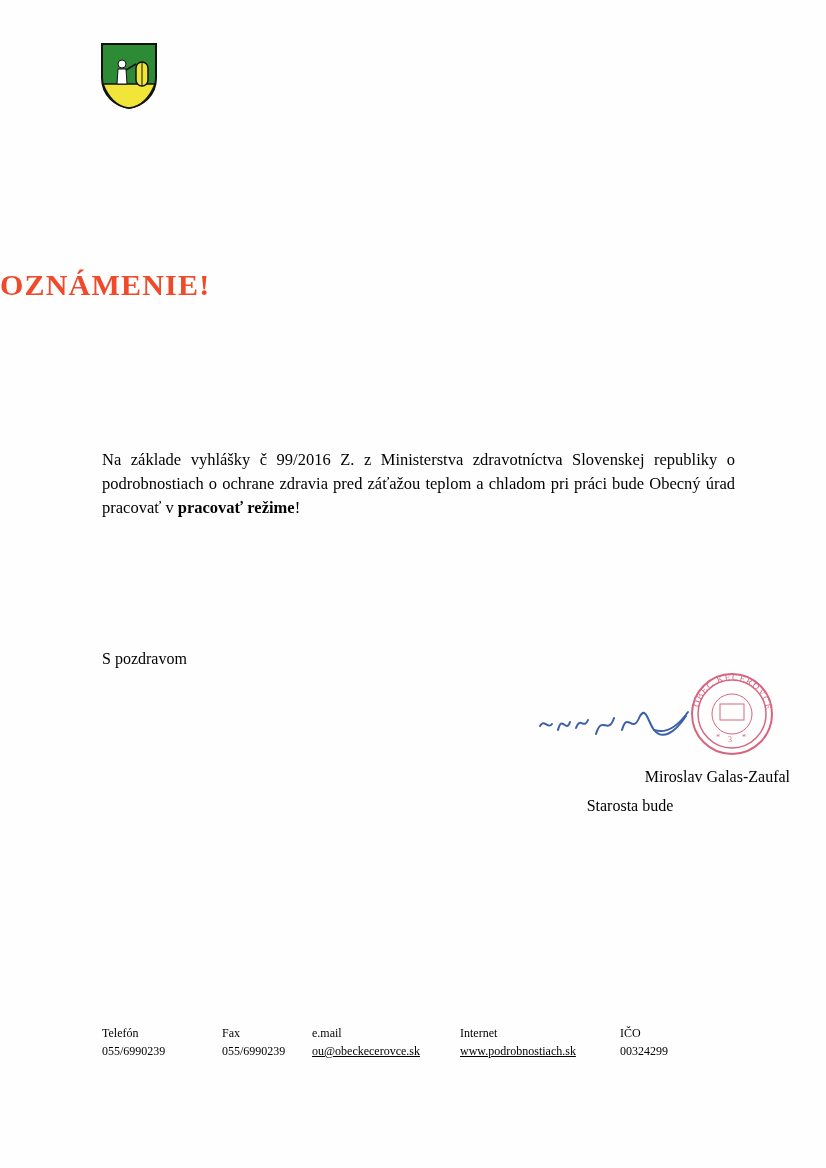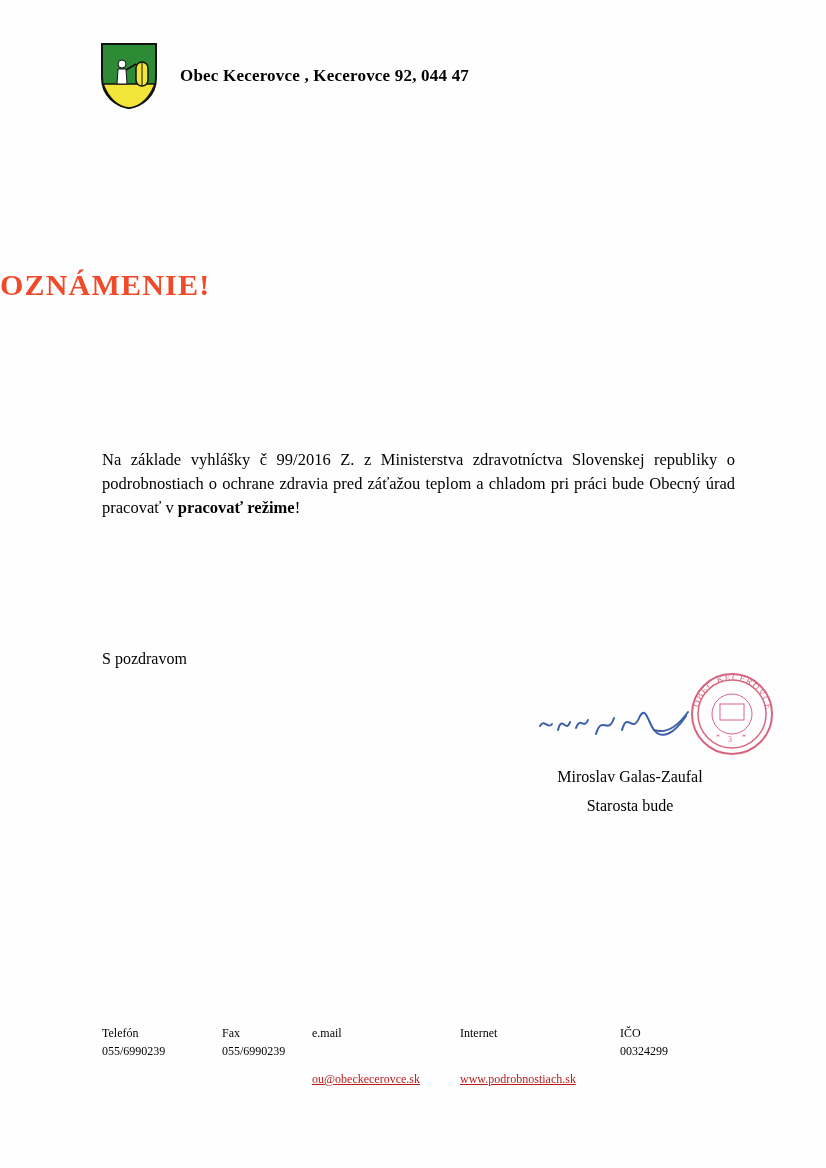--- a/index.html
+++ b/index.html
@@ -80,21 +80,21 @@
     top: 650px;
     font-size: 16px;
   }
 
   
   .sign-name {
     position: absolute;
     left: 470px;
     width: 320px;
     top: 768px;
-    text-align: center;
+    text-align: right;
     font-size: 16px;
   }
   .sign-role {
     position: absolute;
     left: 470px;
     width: 320px;
     top: 797px;
     text-align: center;
     font-size: 16px;
   }
@@ -129,23 +129,22 @@
   }
   .footer .row {
     display: flex;
   }
   .f1 { width: 120px; }
   .f2 { width: 90px; }
   .f3 { width: 148px; }
   .f4 { width: 160px; }
   .f5 { width: 100px; }
   .footer a, .link {
-    color: #b91c1c;
+    color: #000000;
     text-decoration: underline;
-    margin-top: 28px;
   }
   .footer .labels { margin-bottom: 2px; }
 </style>
 </head>
 <body>
 
 <div class="page">
 
   <div class="header">
     <div class="crest">
@@ -154,21 +153,20 @@
         <path d="M3,42 C10,60 20,65 29,66 C38,65 48,60 55,42 Z" fill="#f2e53a" stroke="#111" stroke-width="1.5"></path>
 
         <circle cx="22" cy="22" r="4" fill="#ffffff" stroke="#111" stroke-width="1"></circle>
         <path d="M18,27 L26,27 L27,42 L17,42 Z" fill="#ffffff" stroke="#111" stroke-width="1"></path>
         <path d="M26,28 L36,22" stroke="#111" stroke-width="1.5" fill="none"></path>
 
         <rect x="36" y="20" width="12" height="24" rx="6" fill="#f2e53a" stroke="#111" stroke-width="1.5"></rect>
         <line x1="42" y1="20" x2="42" y2="44" stroke="#111" stroke-width="1"></line>
       </svg>
     </div>
-    <div class="header-title">Obec Kecerovce , Kecerovce 92,  044 47</div>
   </div>
 
   <div class="announce">OZNÁMENIE!</div>
 
   <div class="body-text">
     <span>Na základe vyhlášky č 99/2016 Z. z Ministerstva zdravotníctva Slovenskej republiky o podrobnostiach o ochrane zdravia pred záťažou teplom a chladom pri práci bude Obecný úrad pracovať v </span><b>pracovať režime</b><span>!</span>
   </div>
 
   <div class="regards">S pozdravom</div>
 

